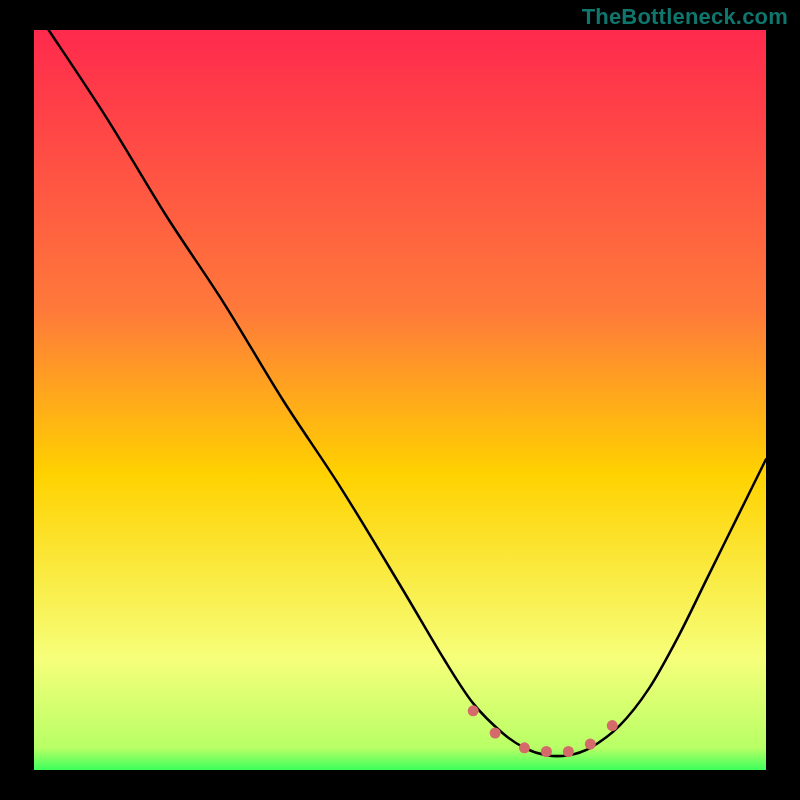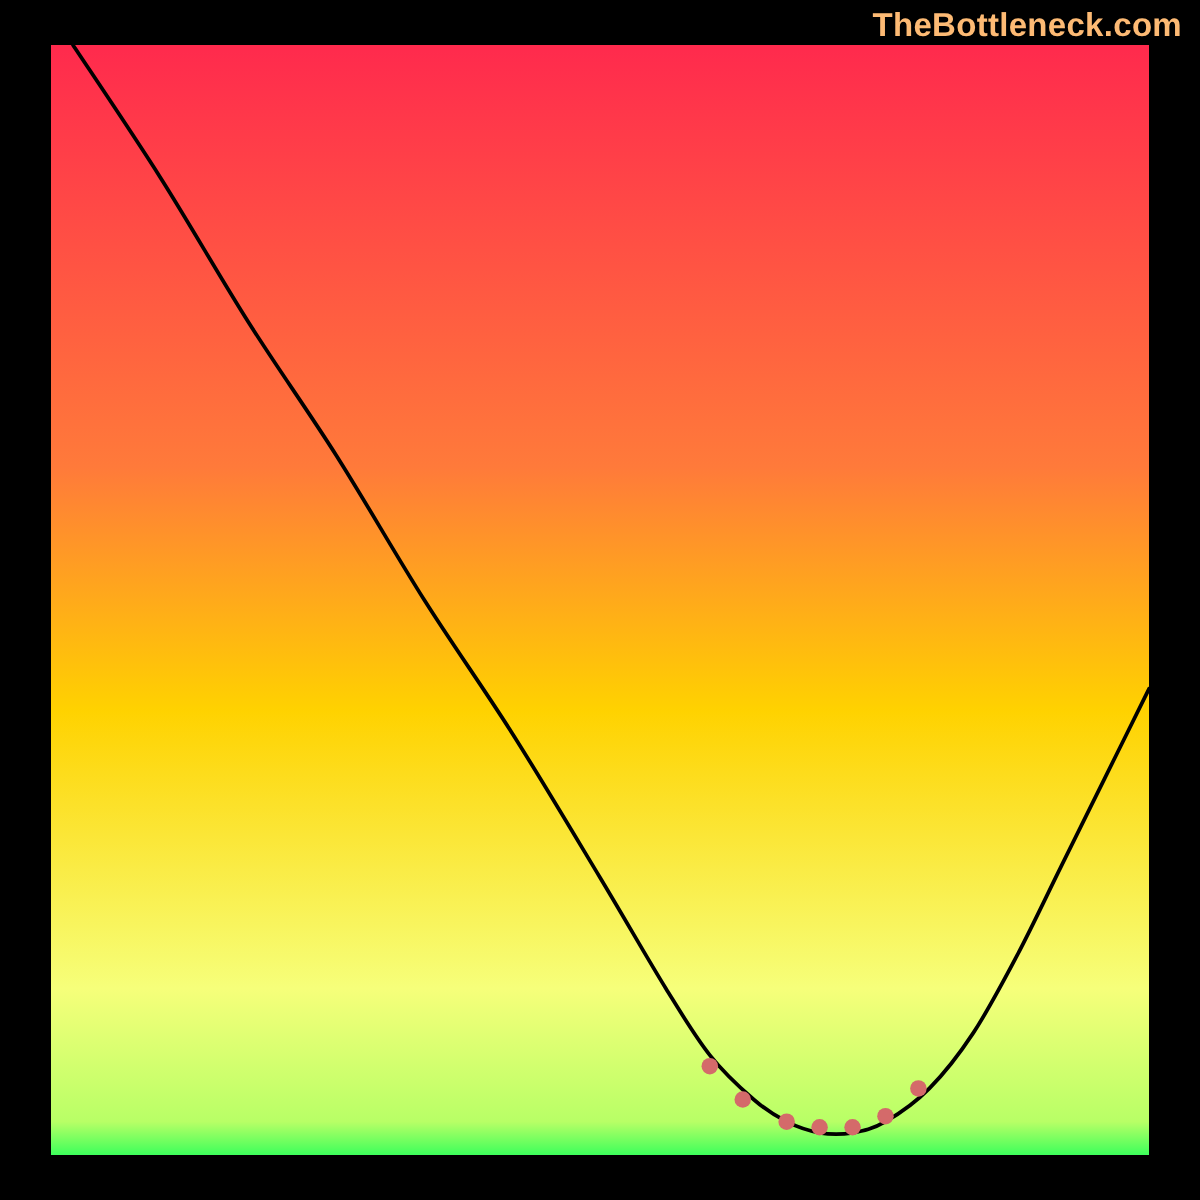--- a/index.html
+++ b/index.html
@@ -16,21 +16,21 @@
     height: 800px;
     background: #000;
   }
   .watermark {
     position: absolute;
     top: 4px;
     right: 12px;
     font-family: Arial, Helvetica, sans-serif;
     font-size: 22px;
     font-weight: 600;
-    color: #fdba74;
+    color: #0f766e;
     letter-spacing: 0.2px;
     z-index: 10;
   }
   svg.plot {
     position: absolute;
     left: 0;
     top: 0;
   }
 </style>
 </head>

